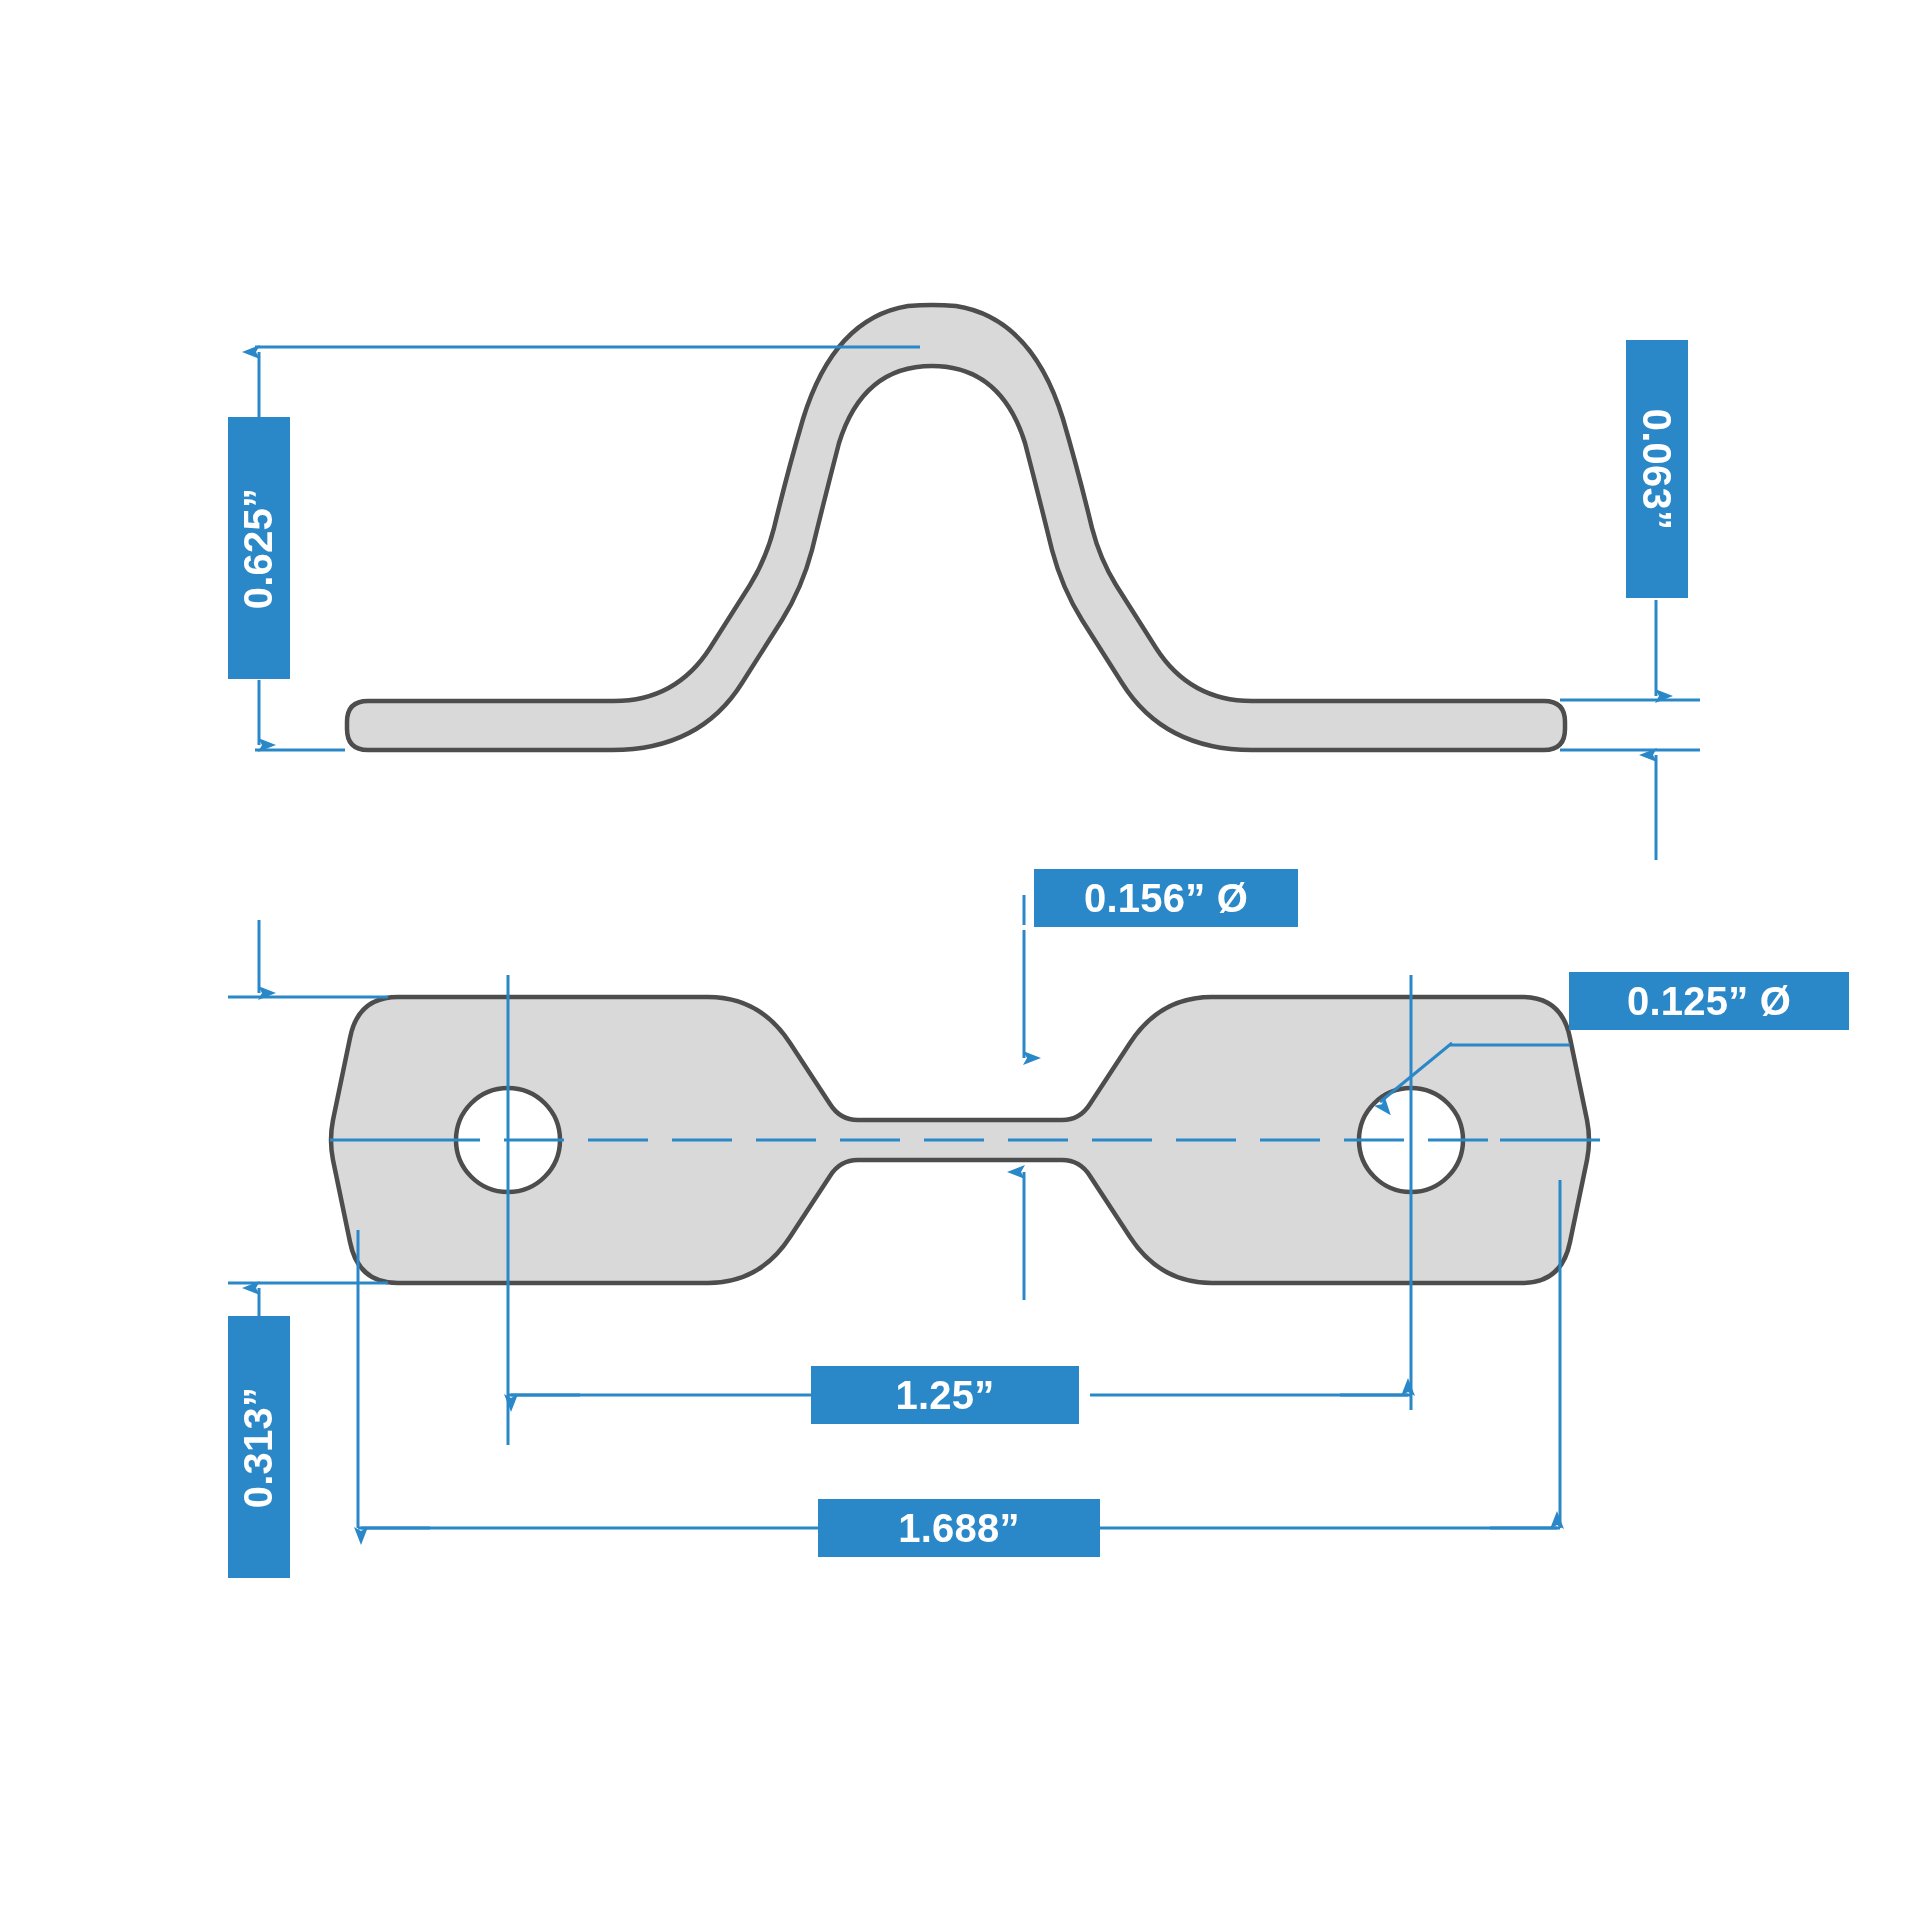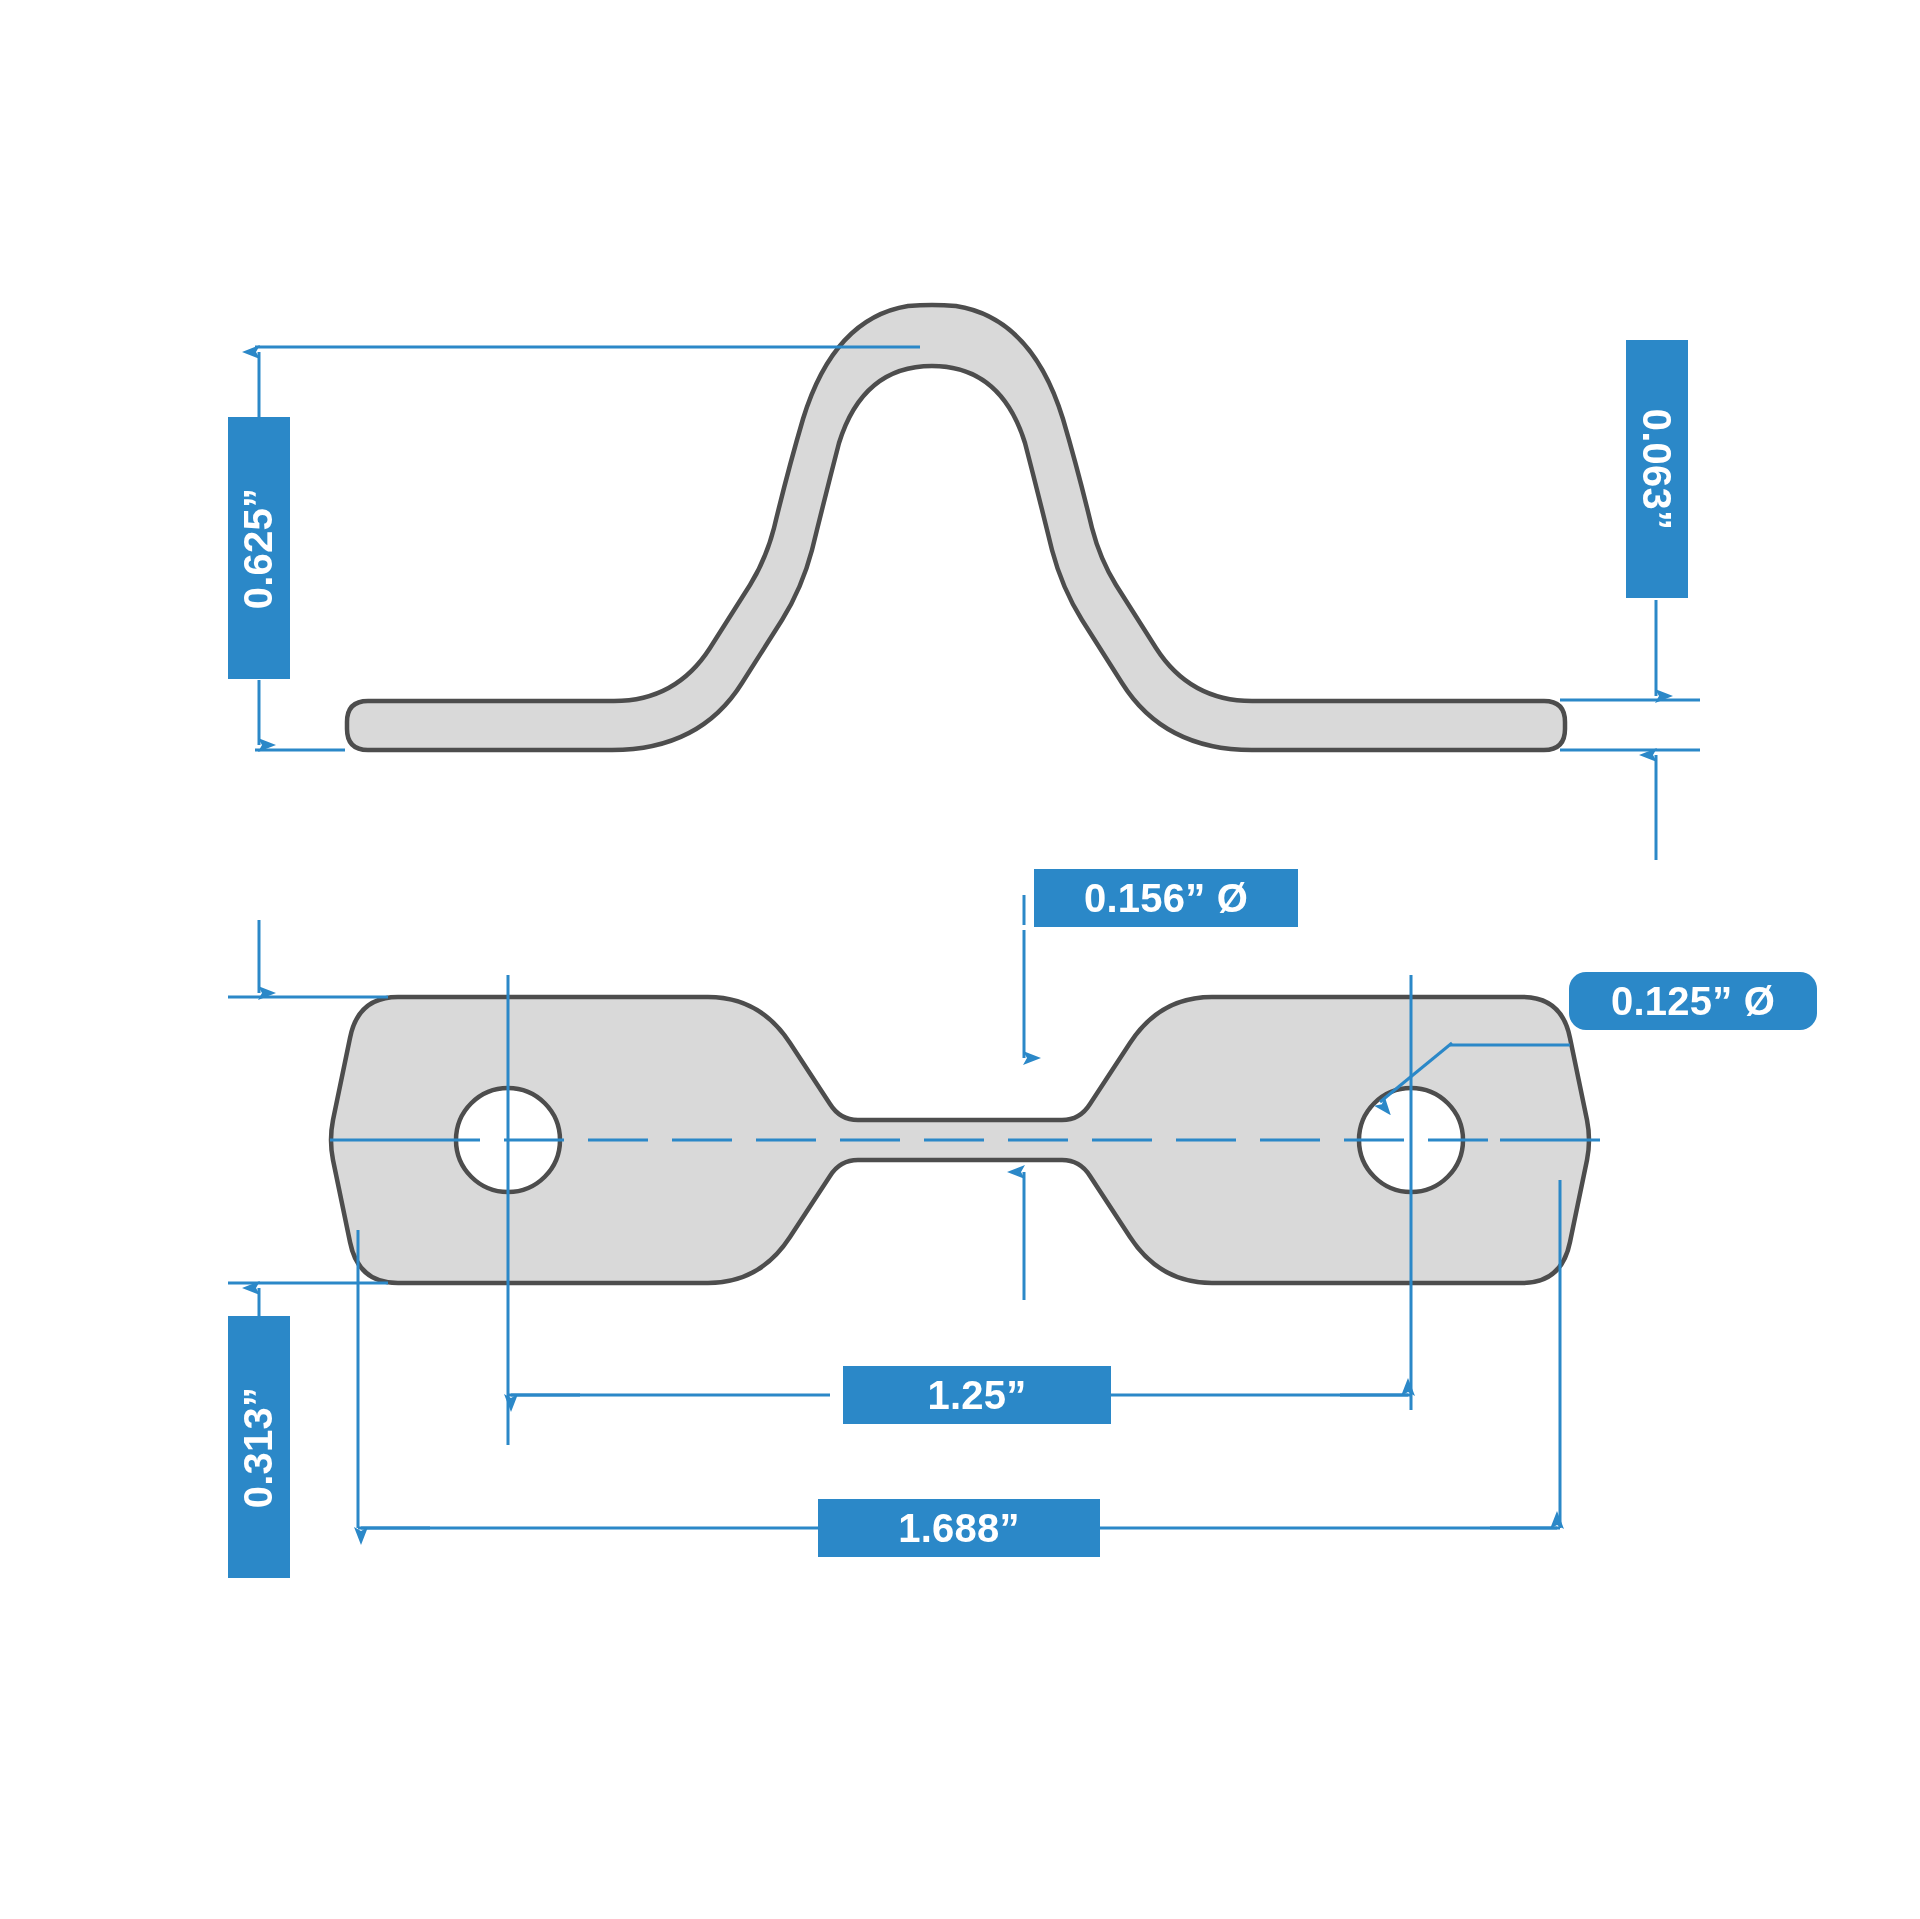--- a/index.html
+++ b/index.html
@@ -296,25 +296,25 @@
   </div>
 
   <div class="dim-label vert-cw" style="left:1626px; top:340px; width:62px; height:258px;">
     <span class="lbl-text">0.063”</span>
   </div>
 
   <div class="dim-label horiz" style="left:1034px; top:869px; width:264px; height:58px;">
     <span class="lbl-text">0.156” Ø</span>
   </div>
 
-  <div class="dim-label horiz" style="left:1569px; top:972px; width:248px; height:58px;border-radius:17px;">
+  <div class="dim-label horiz" style="left:1569px; top:972px; width:280px; height:58px;">
     <span class="lbl-text">0.125” Ø</span>
   </div>
 
-  <div class="dim-label horiz" style="left:843px; top:1366px; width:268px; height:58px;">
+  <div class="dim-label horiz" style="left:811px; top:1366px; width:268px; height:58px;">
     <span class="lbl-text">1.25”</span>
   </div>
 
   <div class="dim-label horiz" style="left:818px; top:1499px; width:282px; height:58px;text-align:right;">
     <span class="lbl-text">1.688”</span>
   </div>
 
   <div class="dim-label vert-ccw" style="left:228px; top:1316px; width:62px; height:262px;">
     <span class="lbl-text">0.313”</span>
   </div>

